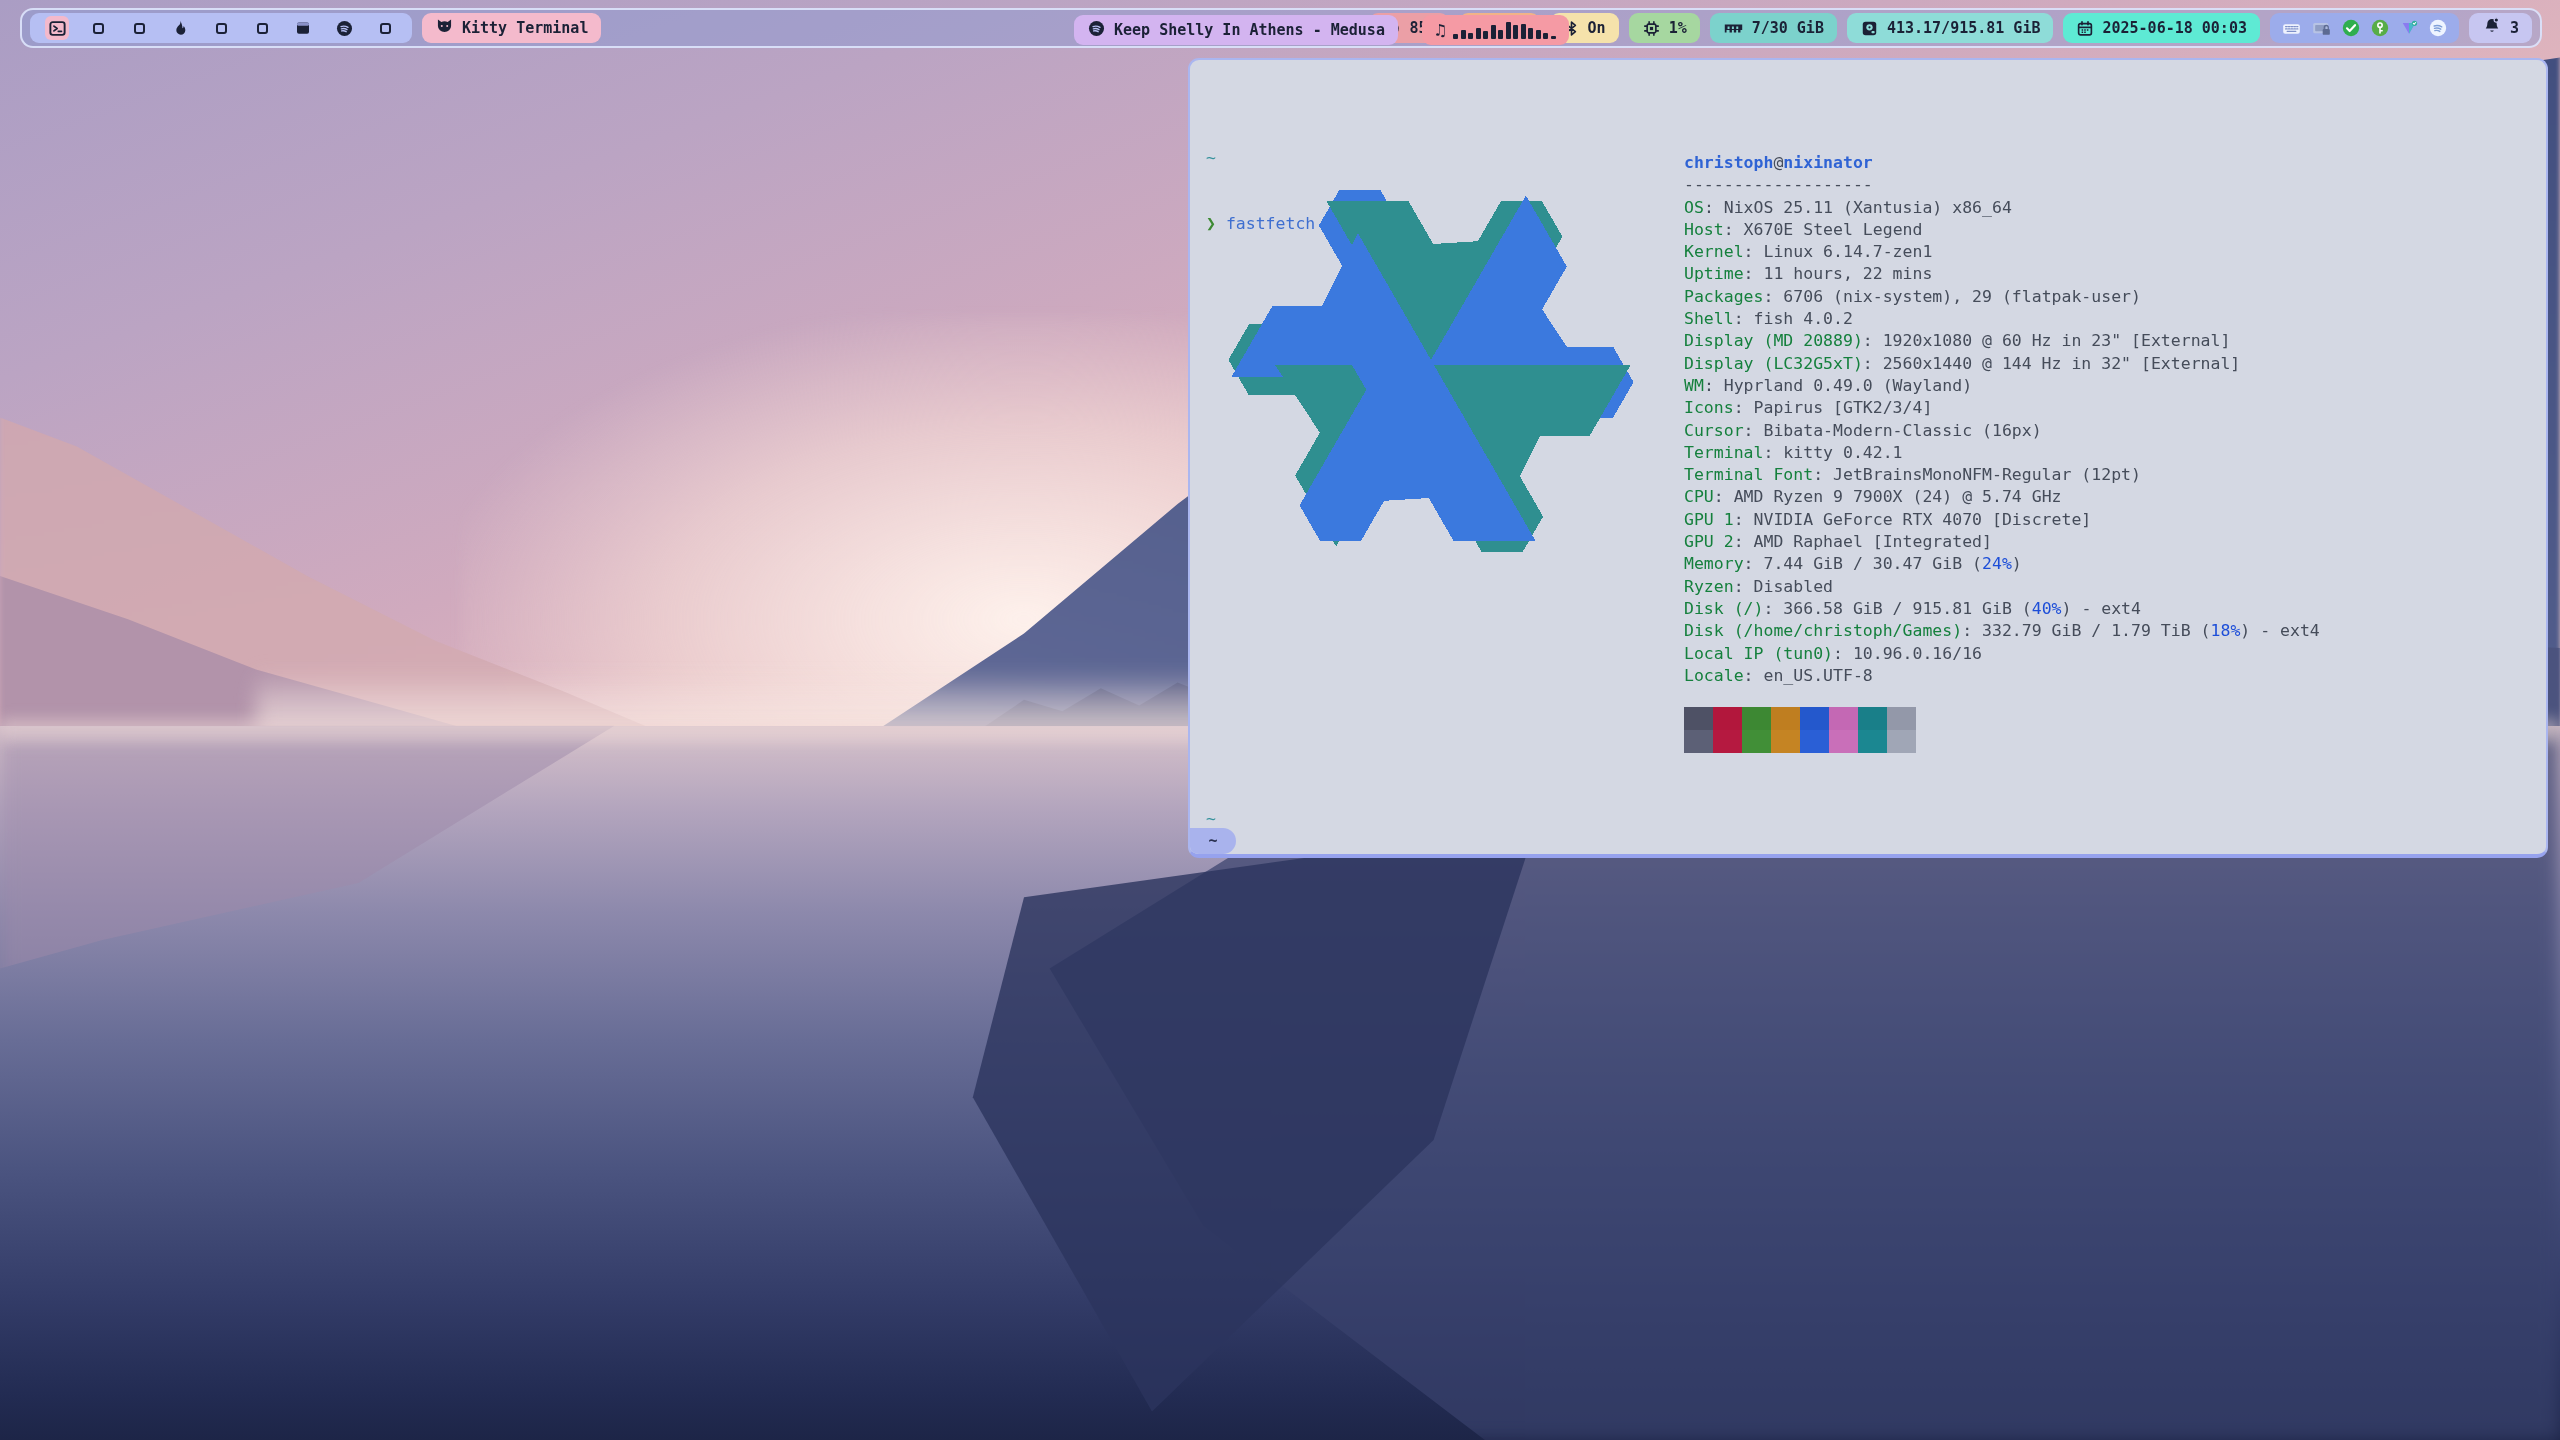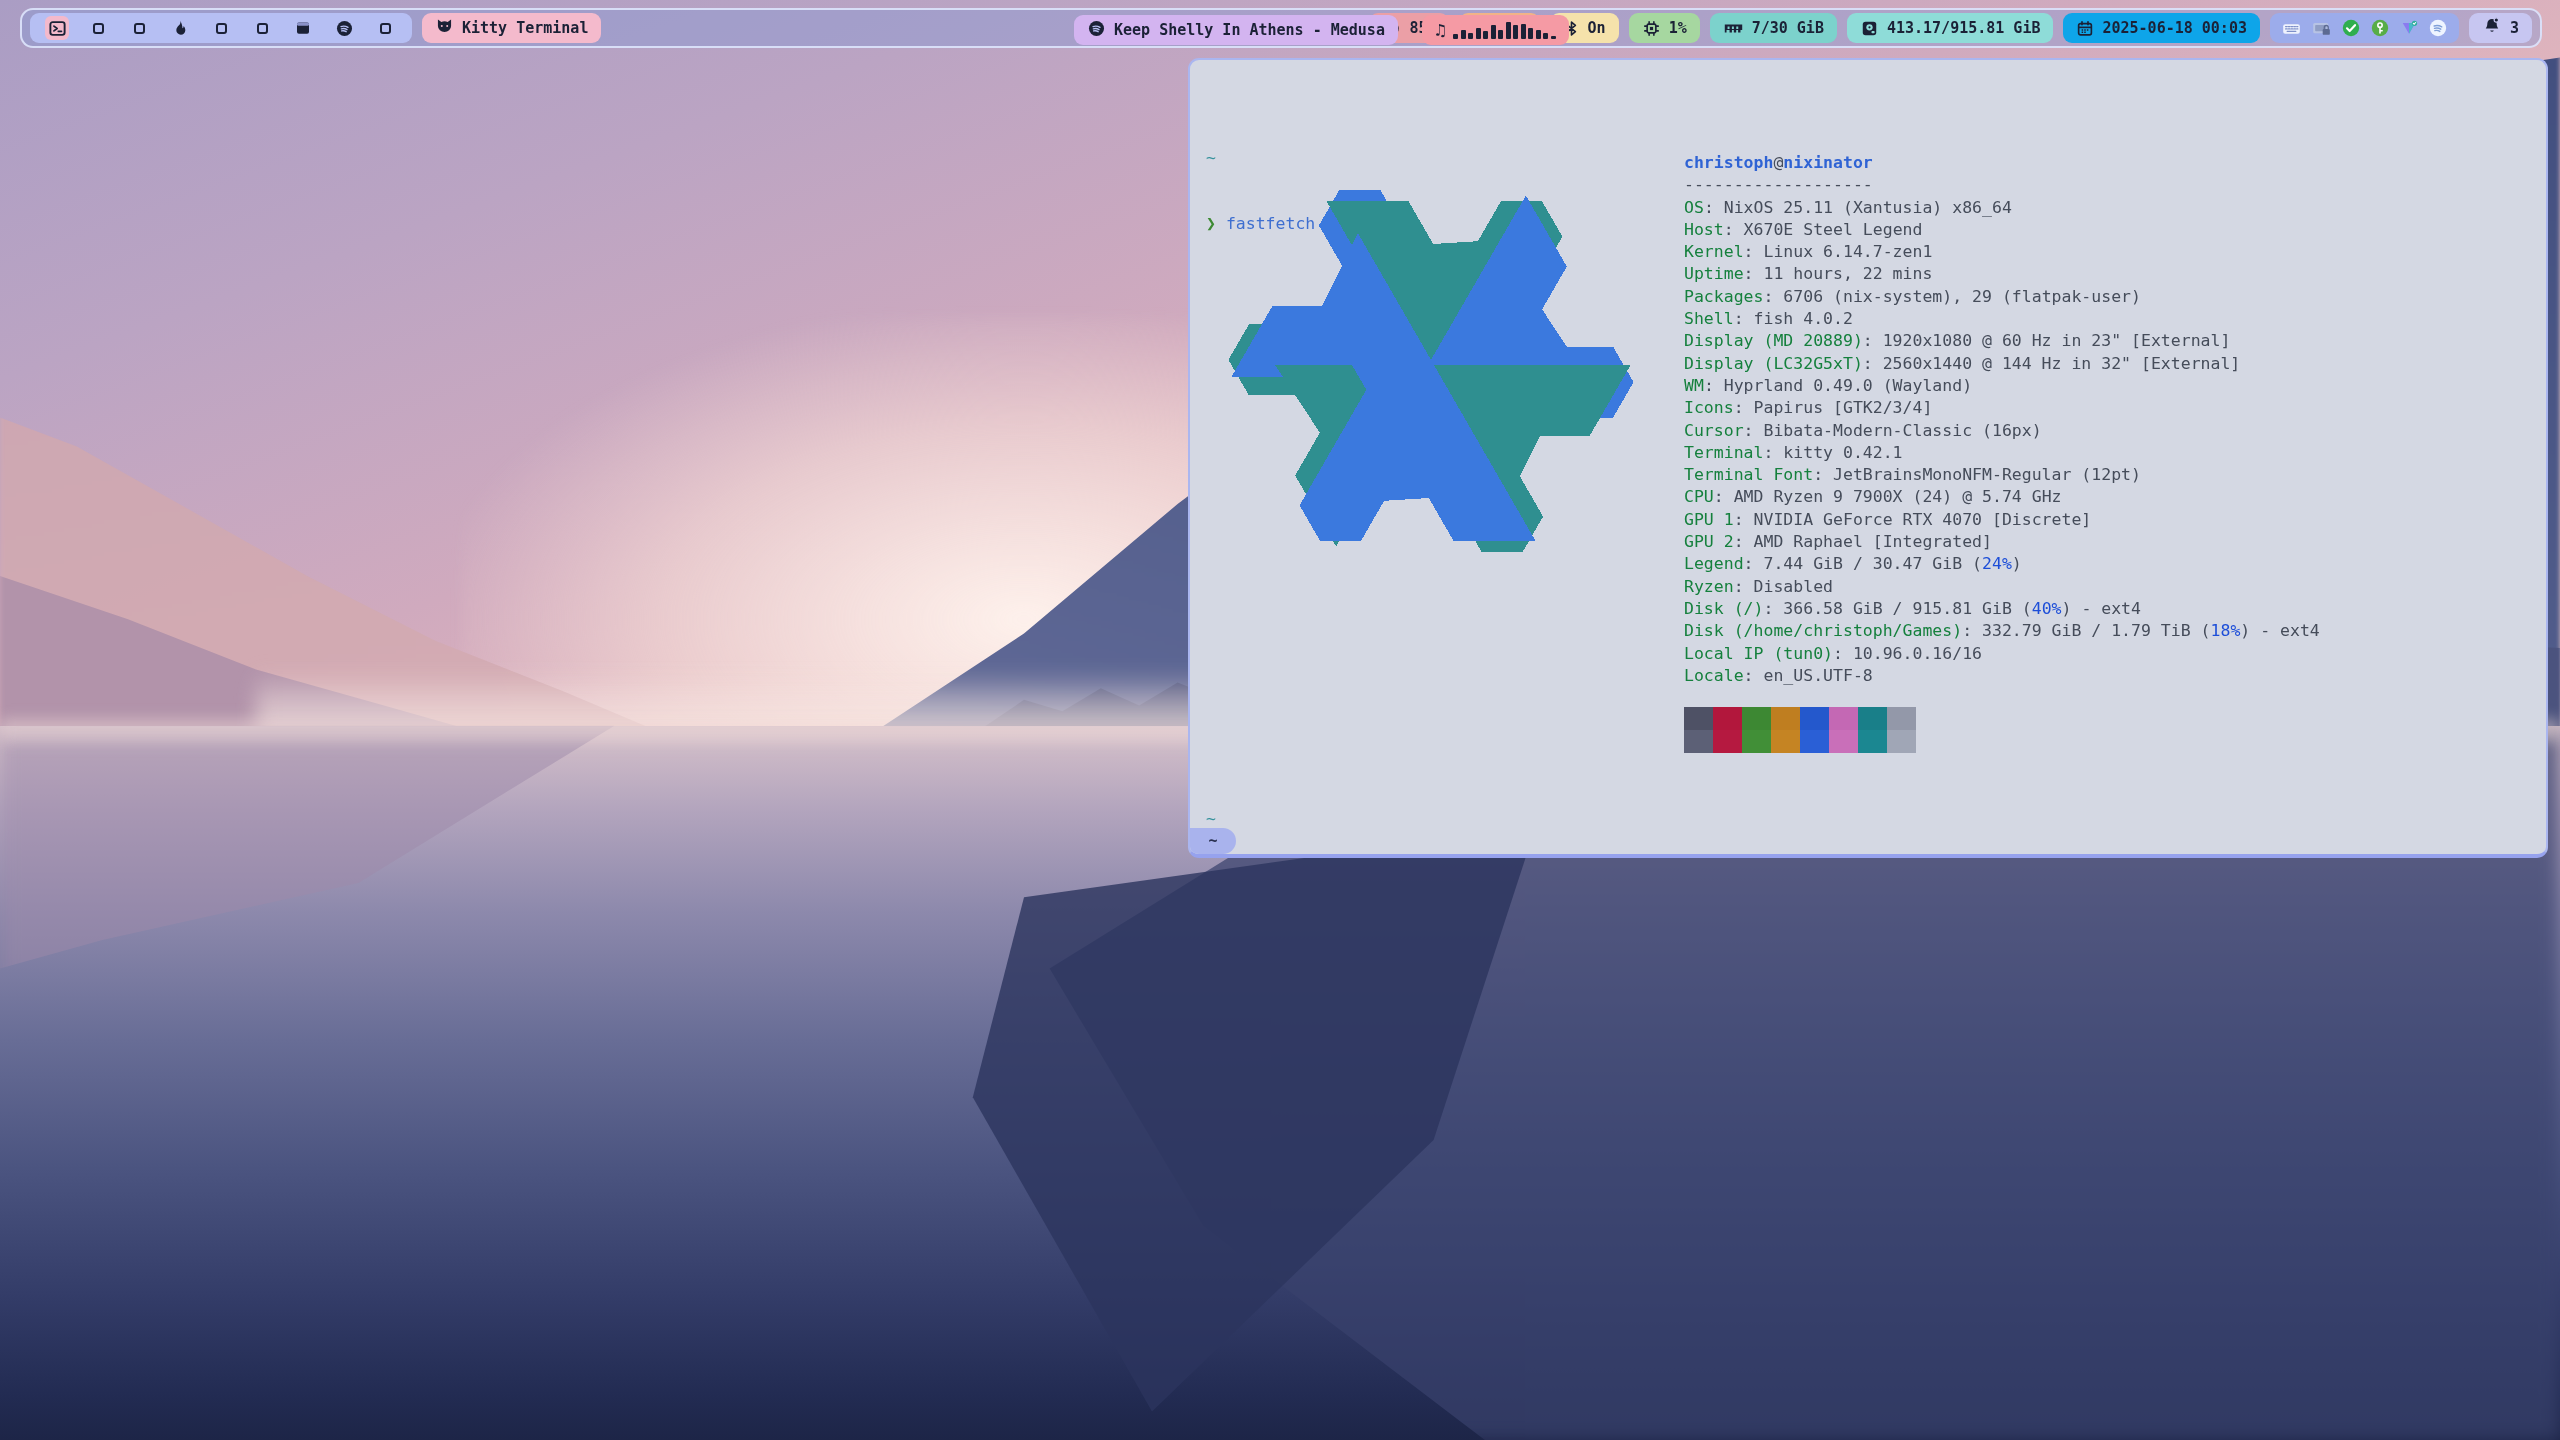--- a/index.html
+++ b/index.html
@@ -230,21 +230,21 @@
           <span class="status-icon">
             <svg width="19" height="19" viewBox="0 0 24 24">
               <rect x="3.5" y="3.5" width="17" height="17" rx="3.5" fill="#1b2136"></rect>
               <circle cx="12" cy="10.5" r="4" fill="#8edcd8"></circle>
               <circle cx="12" cy="10.5" r="1.4" fill="#1b2136"></circle>
               <rect x="14.5" y="15" width="4" height="3" rx="1" fill="#8edcd8"></rect>
             </svg>
           </span>
           <span>413.17/915.81 GiB</span>
         </div>
-        <div class="pill" style="background: #0ea5e9;">
+        <div class="pill" style="background: #5eead4;">
           <span class="status-icon">
             <svg width="18" height="19" viewBox="0 0 24 24">
               <rect x="3.5" y="5.5" width="17" height="15" rx="2.5" fill="none" stroke="#1b2136" stroke-width="2.2"></rect>
               <path d="M3.5 10.5h17" stroke="#1b2136" stroke-width="2.2"></path>
               <path d="M8 3v4M16 3v4" stroke="#1b2136" stroke-width="2.2" stroke-linecap="round"></path>
               <path d="M7.5 14h2M11 14h2M14.5 14h2M7.5 17h2M11 17h2" stroke="#1b2136" stroke-width="1.8"></path>
             </svg>
           </span>
           <span>2025-06-18 00:03</span>
         </div>
@@ -332,21 +332,21 @@
       <div class="ln"><span class="seg-k">Display (MD 20889)</span><span class="seg-t">: 1920x1080 @ 60 Hz in 23" [External]</span></div>
       <div class="ln"><span class="seg-k">Display (LC32G5xT)</span><span class="seg-t">: 2560x1440 @ 144 Hz in 32" [External]</span></div>
       <div class="ln"><span class="seg-k">WM</span><span class="seg-t">: Hyprland 0.49.0 (Wayland)</span></div>
       <div class="ln"><span class="seg-k">Icons</span><span class="seg-t">: Papirus [GTK2/3/4]</span></div>
       <div class="ln"><span class="seg-k">Cursor</span><span class="seg-t">: Bibata-Modern-Classic (16px)</span></div>
       <div class="ln"><span class="seg-k">Terminal</span><span class="seg-t">: kitty 0.42.1</span></div>
       <div class="ln"><span class="seg-k">Terminal Font</span><span class="seg-t">: JetBrainsMonoNFM-Regular (12pt)</span></div>
       <div class="ln"><span class="seg-k">CPU</span><span class="seg-t">: AMD Ryzen 9 7900X (24) @ 5.74 GHz</span></div>
       <div class="ln"><span class="seg-k">GPU 1</span><span class="seg-t">: NVIDIA GeForce RTX 4070 [Discrete]</span></div>
       <div class="ln"><span class="seg-k">GPU 2</span><span class="seg-t">: AMD Raphael [Integrated]</span></div>
-      <div class="ln"><span class="seg-k">Legend</span><span class="seg-t">: 7.44 GiB / 30.47 GiB (</span><span class="seg-g">24%</span><span class="seg-t">)</span></div>
+      <div class="ln"><span class="seg-k">Memory</span><span class="seg-t">: 7.44 GiB / 30.47 GiB (</span><span class="seg-g">24%</span><span class="seg-t">)</span></div>
       <div class="ln"><span class="seg-k">Ryzen</span><span class="seg-t">: Disabled</span></div>
       <div class="ln"><span class="seg-k">Disk (/)</span><span class="seg-t">: 366.58 GiB / 915.81 GiB (</span><span class="seg-g">40%</span><span class="seg-t">) - ext4</span></div>
       <div class="ln"><span class="seg-k">Disk (/home/christoph/Games)</span><span class="seg-t">: 332.79 GiB / 1.79 TiB (</span><span class="seg-g">18%</span><span class="seg-t">) - ext4</span></div>
       <div class="ln"><span class="seg-k">Local IP (tun0)</span><span class="seg-t">: 10.96.0.16/16</span></div>
       <div class="ln"><span class="seg-k">Locale</span><span class="seg-t">: en_US.UTF-8</span></div>
     </div>
   <div class="palette" id="ff-palette">
       <div style="background: rgb(78, 81, 101);"></div>
       <div style="background: rgb(178, 23, 60);"></div>
       <div style="background: rgb(61, 136, 51);"></div>

